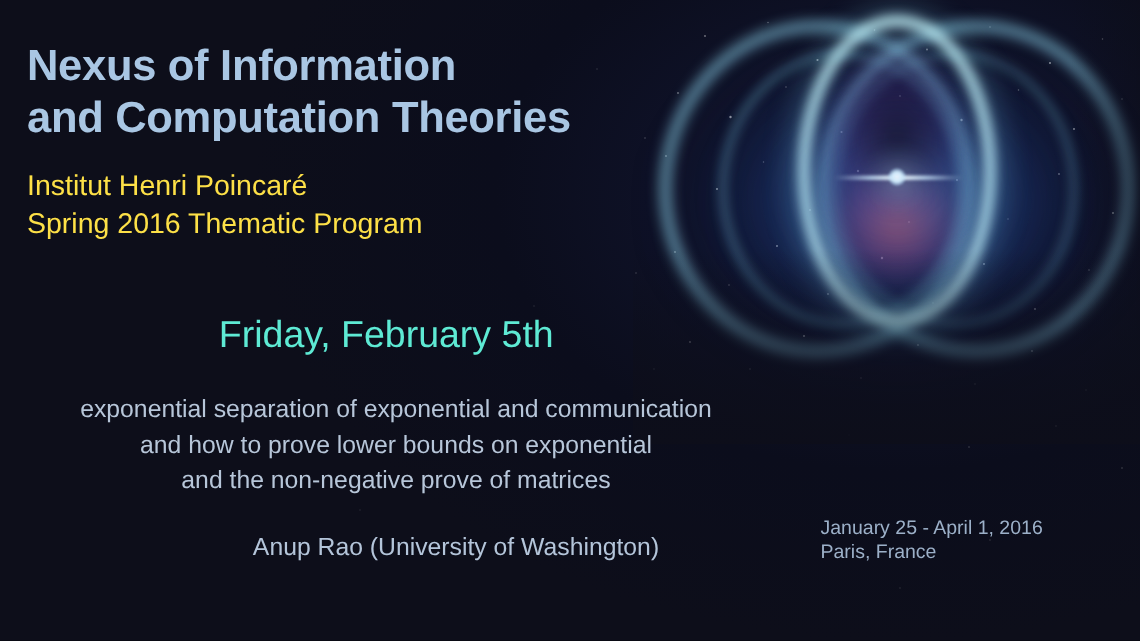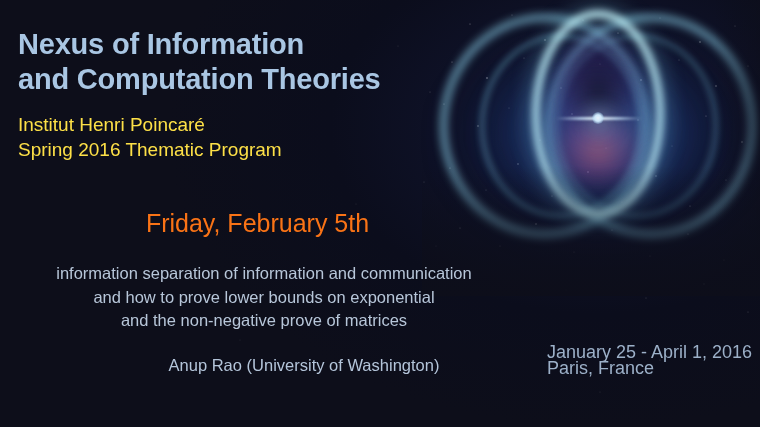--- a/index.html
+++ b/index.html
@@ -182,21 +182,21 @@
     color: #fde047;
     font-size: 19px;
     font-weight: normal;
     line-height: 25px;
   }
   .event-date {
     left: 0;
     top: 209px;
     width: 515px;
     text-align: center;
-    color: #f97316;
+    color: #5eead4;
     font-size: 25px;
     font-weight: normal;
   }
   .talk-title {
     left: 0;
     top: 262px;
     width: 528px;
     text-align: center;
     color: #b7c6d9;
     font-size: 16.5px;
@@ -210,21 +210,21 @@
     text-align: center;
     color: #b4c5da;
     font-size: 16.5px;
     font-weight: normal;
     margin-left: 44px;
   }
   .program-info {
     left: 547px;
     top: 344px;
     color: #9cb0c8;
-    font-size: 18px;
+    font-size: 13px;
     line-height: 16px;
     font-weight: normal;
   }
 </style>
 </head>
 <body>
 
 <div id="poster">
 
   <div class="bg-base"></div>
@@ -310,21 +310,21 @@
   </div>
 
   <div class="txt main-title"><span>Nexus of Information</span>
 <span>and Computation Theories</span></div>
 
   <div class="txt subtitle"><span>Institut Henri Poincaré</span>
 <span>Spring 2016 Thematic Program</span></div>
 
   <div class="txt event-date">Friday, February 5th</div>
 
-  <div class="txt talk-title"><span>information separation of information and communication</span>
+  <div class="txt talk-title"><span>exponential separation of exponential and communication</span>
 <span>and how to prove lower bounds on exponential</span>
 <span>and the non-negative prove of matrices</span></div>
 
   <div class="txt speaker">Anup Rao (University of Washington)</div>
 
   <div class="txt program-info"><span>January 25 - April 1, 2016</span>
 <span>Paris, France</span></div>
 
 </div>
 

